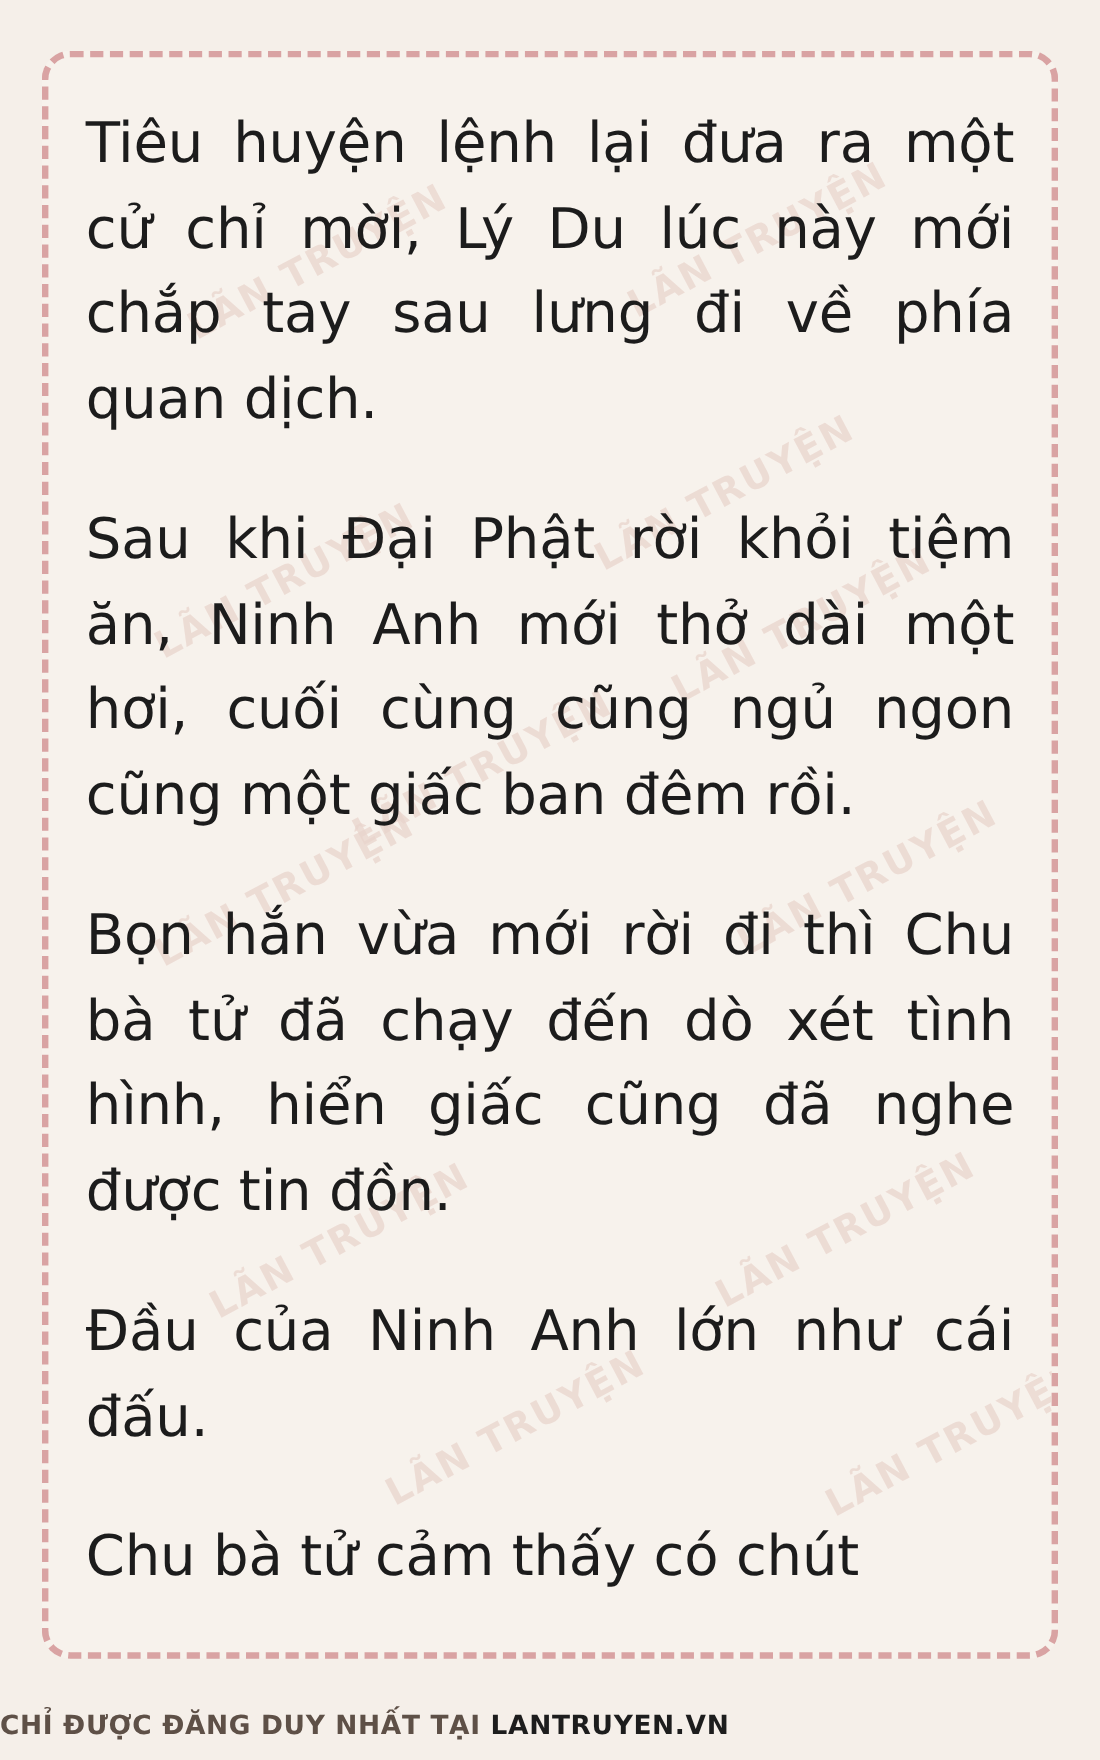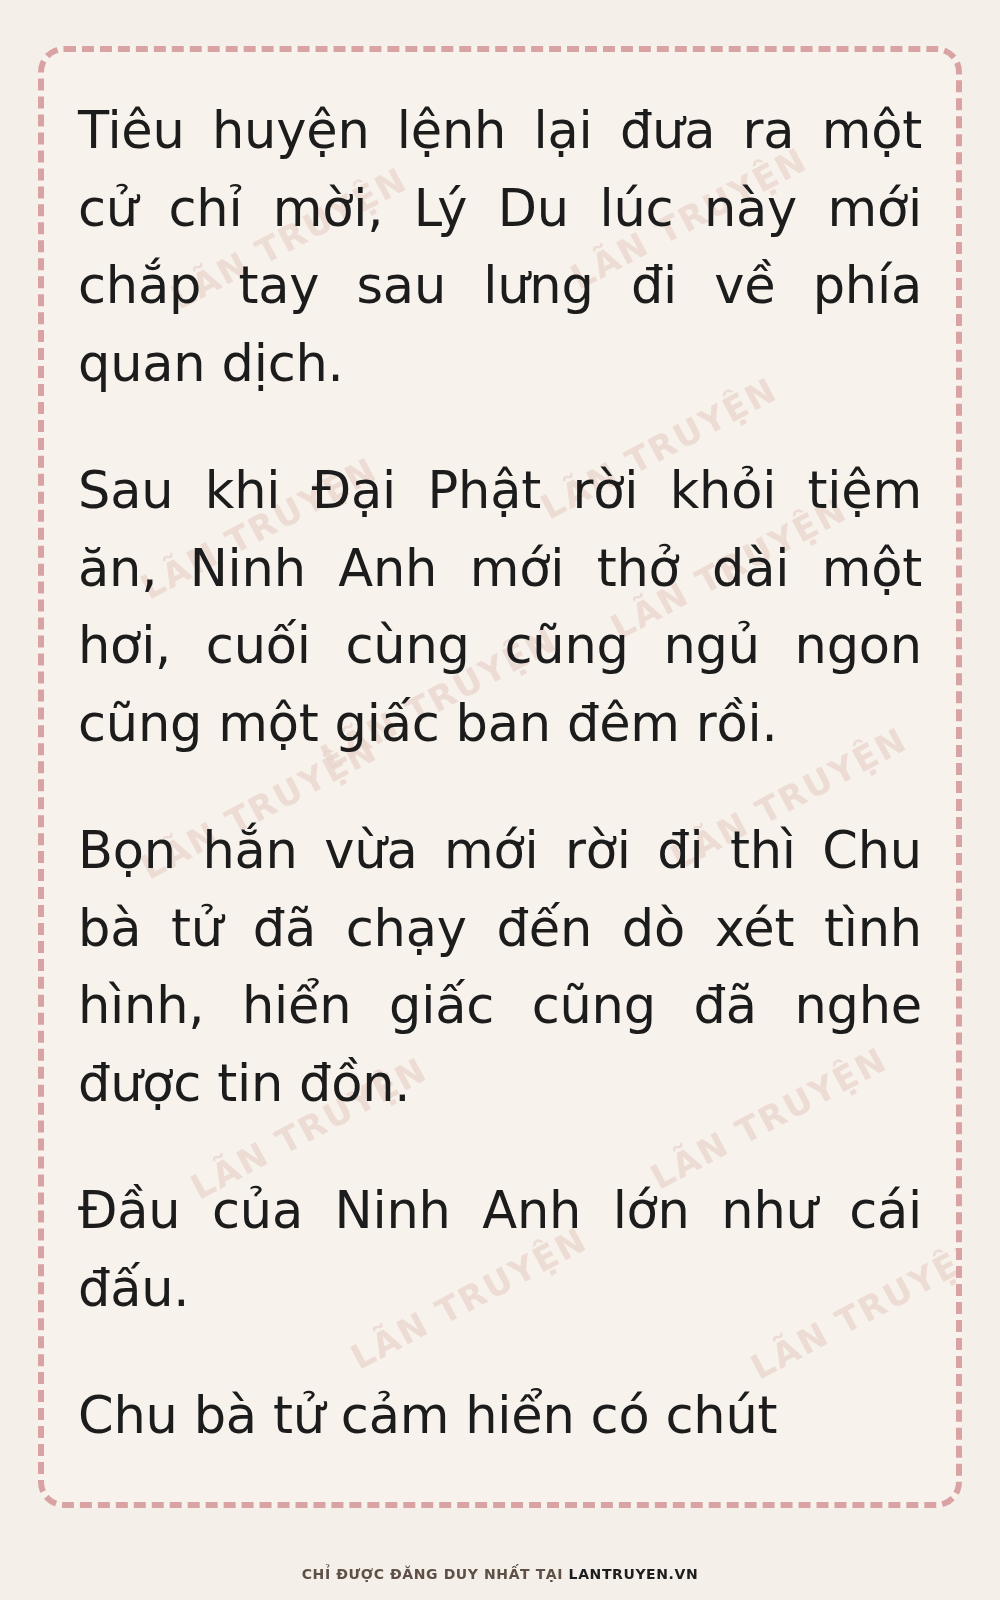--- a/index.html
+++ b/index.html
@@ -74,22 +74,21 @@
     letter-spacing: 2px;
     white-space: nowrap;
     transform: rotate(-28deg);
     transform-origin: left top;
   }
   .footer {
     position: absolute;
     left: 0;
     bottom: 18px;
     width: 100%;
-    text-align: center;
-    font-size: 14px;
+    font-size: 24px;
     letter-spacing: 0.6px;
     color: #5e5047;
     font-weight: 700;
     z-index: 4;
   }
   .footer .site {
     color: #1d1d1d;
     font-weight: 700;
   }
 </style>
@@ -113,21 +112,21 @@
       <span class="wm" style="left:600px; top:1110px;">LÃN TRUYỆN</span>
       <span class="wm" style="left:300px; top:1290px;">LÃN TRUYỆN</span>
       <span class="wm" style="left:700px; top:1300px;">LÃN TRUYỆN</span>
     </div>
 
     <div class="content">
       <p class="para">Tiêu huyện lệnh lại đưa ra một cử chỉ mời, Lý Du lúc này mới chắp tay sau lưng đi về phía quan dịch.</p>
       <p class="para">Sau khi Đại Phật rời khỏi tiệm ăn, Ninh Anh mới thở dài một hơi, cuối cùng cũng ngủ ngon cũng một giấc ban đêm rồi.</p>
       <p class="para">Bọn hắn vừa mới rời đi thì Chu bà tử đã chạy đến dò xét tình hình, hiển giấc cũng đã nghe được tin đồn.</p>
       <p class="para">Đầu của Ninh Anh lớn như cái đấu.</p>
-      <p class="para">Chu bà tử cảm hiển có chút</p>
+      <p class="para">Chu bà tử cảm thấy có chút</p>
     </div>
 
   </div>
 
   <div class="footer">
     <span>CHỈ ĐƯỢC ĐĂNG DUY NHẤT TẠI</span>
     <span class="site">LANTRUYEN.VN</span>
   </div>
 
 </div>

